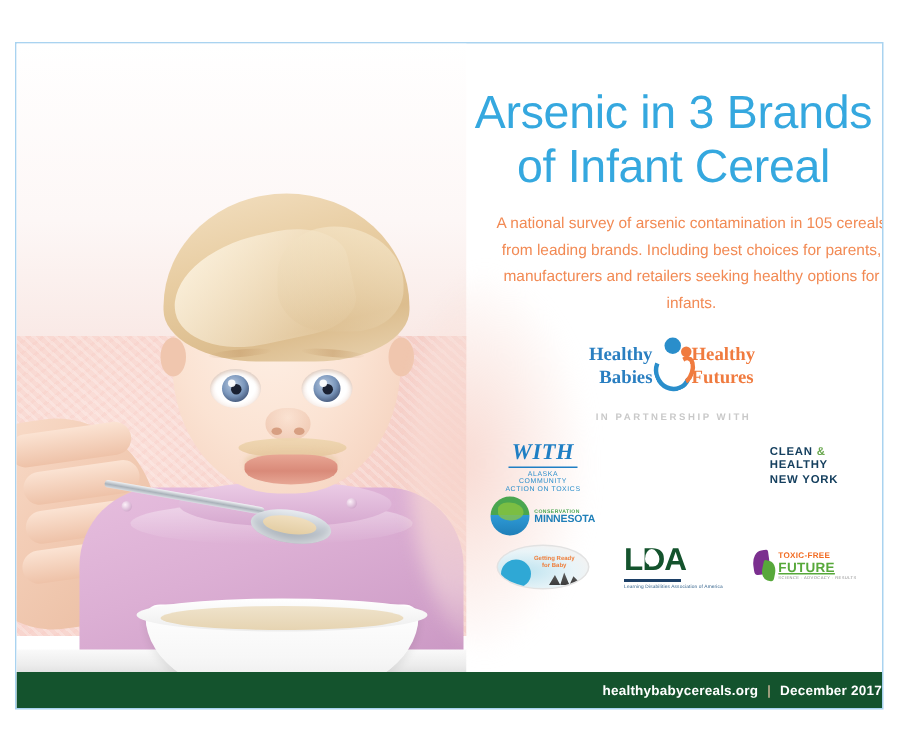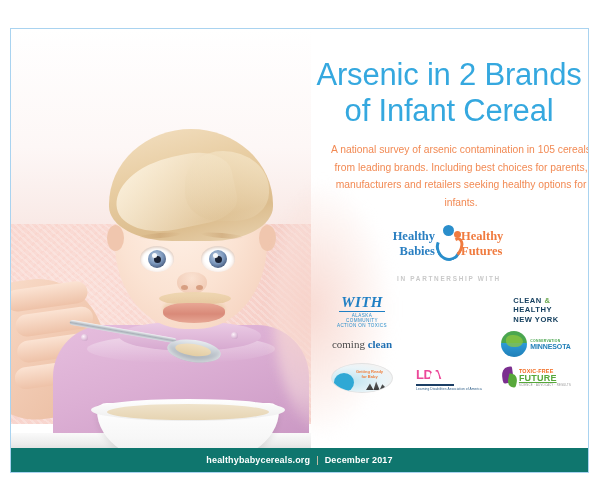--- a/index.html
+++ b/index.html
@@ -252,21 +252,21 @@
   .grb .blob{position:absolute;left:2px;top:9px;width:20px;height:19px;border-radius:50%;
     background:#2fa8d5;}
   .grb .t1{position:absolute;left:18px;top:5px;right:3px;color:#ef7f3c;font-size:4px;
     font-weight:700;text-align:center;line-height:1.25;}
   .grb .sil{position:absolute;right:4px;bottom:2px;width:22px;height:12px;
     background:linear-gradient(180deg,#6d6d6d,#3c3c3c);
     clip-path: polygon(0 100%,18% 45%,34% 100%,46% 30%,62% 100%,74% 52%,100% 100%);}
 
   
   .lda{text-align:left;}
-  .lda .m{color:#ec4899;font-weight:700;font-size:13px;letter-spacing:-.6px;line-height:1;
+  .lda .m{color:#14532d;font-weight:700;font-size:21px;letter-spacing:-.6px;line-height:1;
     position:relative;display:inline-block;text-align:right;}
   .lda .m::after{content:"";position:absolute;left:14px;top:3px;width:9px;height:11px;
     background:#ffffff;border-radius:50% 50% 50% 50%/60% 60% 40% 40%;}
   .lda .bar{width:38px;height:1.4px;background:#1c3f66;margin:1.5px 0;}
   .lda .s{color:#2a5b86;font-size:3.2px;letter-spacing:.1px;line-height:1.3;}
 
   
   .tff{display:flex;align-items:center;gap:2px;}
   .tff .leaf{width:16px;height:22px;position:relative;}
   .tff .leaf .p{position:absolute;left:1px;top:0;width:11px;height:16px;
@@ -274,22 +274,22 @@
   .tff .leaf .g{position:absolute;left:7px;top:7px;width:9px;height:13px;
     border-radius:10% 60% 20% 55%;background:#57a83a;transform:rotate(12deg);}
   .tff .w{text-align:left;}
   .tff .w1{color:#f26b21;font-size:5.4px;font-weight:700;letter-spacing:.2px;line-height:1;}
   .tff .w2{color:#57a83a;font-size:9px;font-weight:700;letter-spacing:.2px;line-height:1;text-decoration:underline;}
   .tff .w3{color:#8b8b8b;font-size:2.7px;letter-spacing:.3px;margin-top:1px;}
 
   
   .footer{
     position:absolute; left:0; bottom:0; width:100%; height:24px;
-    background:#0f766e;
-    display:flex;align-items:center;justify-content:center;gap:6px;
+    background:#14532d;
+    display:flex;align-items:center;justify-content:flex-end;gap:6px;
     color:#ffffff;font-size:9px;font-weight:700;letter-spacing:.15px;
   }
   .footer .sep{color:#fbd0b4;font-weight:400;}
 </style>
 </head>
 <body>
 
 <div id="cover">
 
   <div class="photo">
@@ -345,21 +345,21 @@
     <div class="bowl"></div>
     <div class="bowl-rim"></div>
     <div class="bowl-inner"></div>
   </div>
 
   <div class="pink-bleed"></div>
 
   <div class="right">
 
     <div class="title">
-      <div>Arsenic in 2 Brands</div>
+      <div>Arsenic in 3 Brands</div>
       <div>of Infant Cereal</div>
     </div>
 
     <div class="subtitle">A national survey of arsenic contamination in 105 cereals from leading brands. Including best choices for parents, manufacturers and retailers seeking healthy options for infants.</div>
 
     <div class="hbbf">
       <div class="wordL">
         <div>Healthy</div>
         <div>Babies</div>
       </div>
@@ -393,25 +393,20 @@
               <span>CLEAN</span>
               <span class="amp">&amp;</span>
             </div>
             <div>HEALTHY</div>
             <div>NEW YORK</div>
           </div>
         </div>
       </div>
 
       <div class="prow">
-        <div class="pcell">
-          <div class="cc">
-            <span>coming </span><b>clean</b>
-          </div>
-        </div>
         <div class="pcell">
           <div class="cmn">
             <div class="globe"></div>
             <div class="w">
               <div class="w1">CONSERVATION</div>
               <div class="w2">MINNESOTA</div>
             </div>
           </div>
         </div>
       </div>

